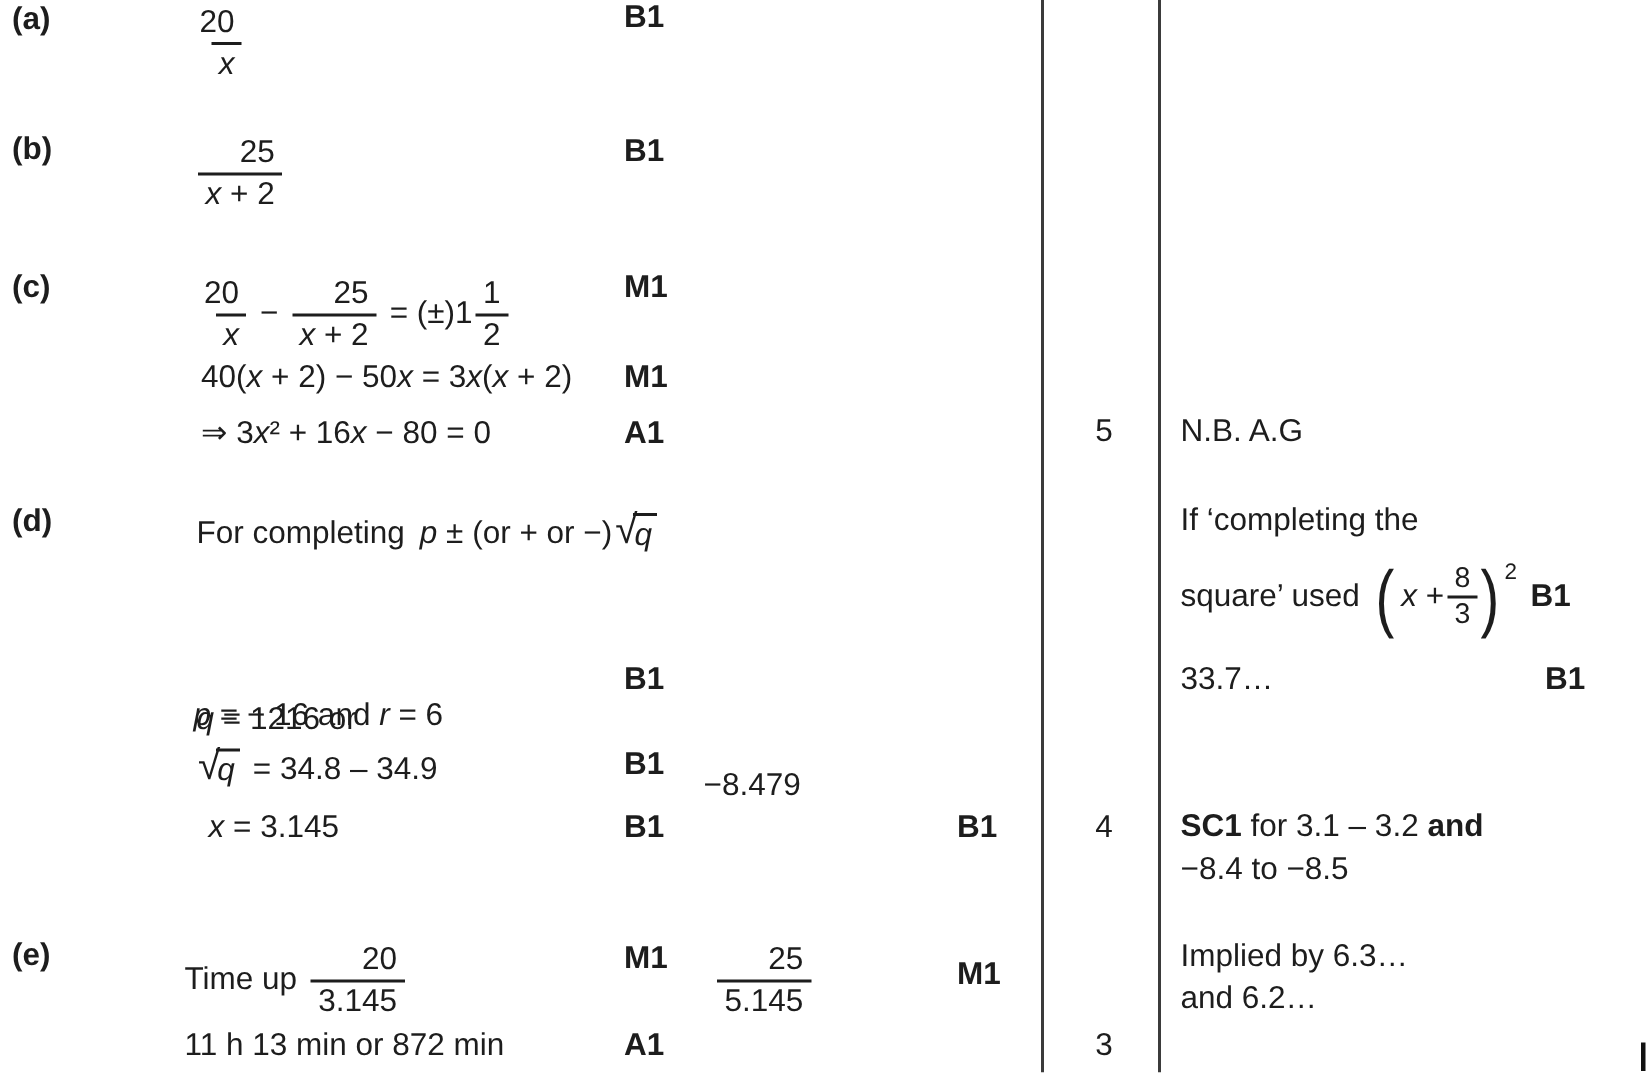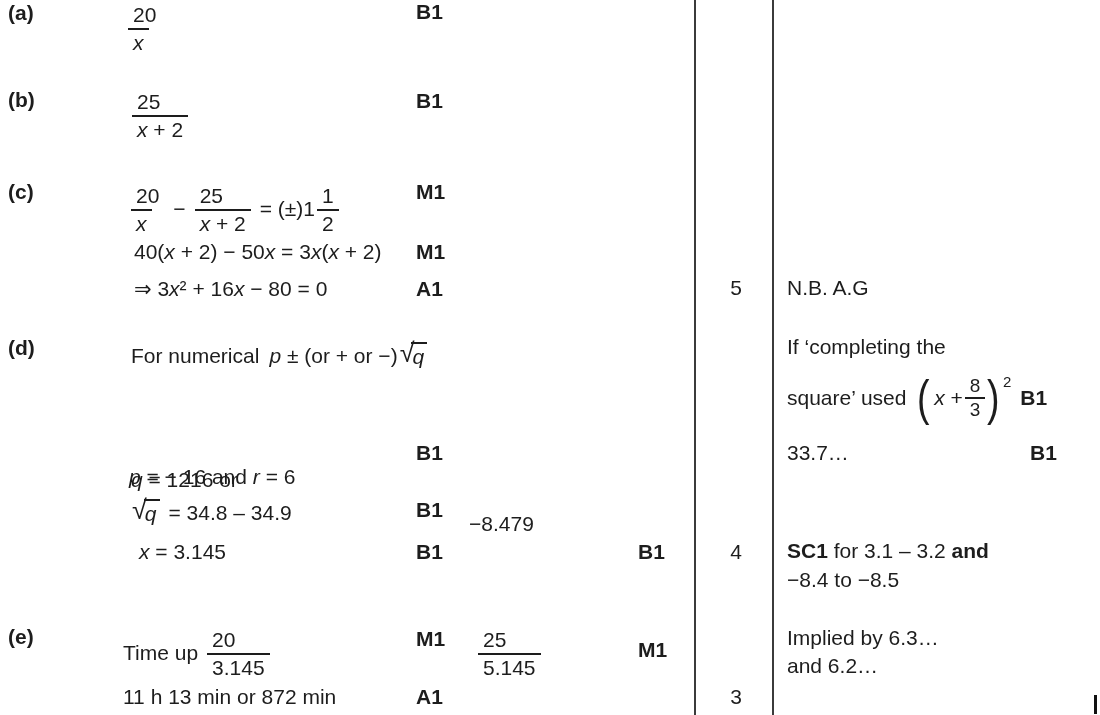--- a/index.html
+++ b/index.html
@@ -10,21 +10,21 @@
     color: #1d1d1d;
     position: relative;
     overflow: hidden;
   }
   .abs { position: absolute; }
   .t { font-size: 21px; line-height: 1.15; white-space: nowrap; }
   .b { font-weight: bold; }
   .part-label { font-weight: bold; font-size: 21px; line-height: 1.15; }
   .mark { font-weight: bold; font-size: 21px; line-height: 1.15; white-space: nowrap; }
   .mrow { display: flex; align-items: center; white-space: nowrap; }
-  .frac { display: inline-flex; flex-direction: column; align-items: flex-start; font-size: 21px; line-height: 1.12; }
+  .frac { display: inline-flex; flex-direction: column; align-items: flex-end; font-size: 21px; line-height: 1.12; }
   .frac .fnum, .frac .fden { padding: 1px 5px; text-align: center; }
   .frac .fden { border-top: 2px solid #1d1d1d; }
   .frac.small { font-size: 19px; line-height: 1.05; }
   .sqrt { display: inline-flex; align-items: flex-start; }
   .sqrt .radical { font-size: 27px; line-height: 1; margin-top: -2px; }
   .sqrt .sarg { border-top: 2px solid #1d1d1d; margin-left: -3px; padding: 1px 3px 0 1px; }
   .csq { display: inline-flex; align-items: center; }
   .csq .paren { font-size: 50px; font-weight: 300; line-height: 0.9; transform: scaleX(0.75); }
   .csq .sup2 { font-size: 15px; align-self: flex-start; margin-top: -2px; margin-left: 1px; }
   .total { font-size: 21px; text-align: center; width: 78px; line-height: 1.15; }
@@ -72,21 +72,21 @@
 <div class="abs mark" style="left:416px;top:240px">M1</div>
 
 <div class="abs t mathline" style="left:134px;top:277px">⇒ 3<i>x</i>² + 16<i>x</i> − 80 = 0</div>
 <div class="abs mark" style="left:416px;top:277px">A1</div>
 
 <div class="abs total" style="left:697px;top:276px">5</div>
 <div class="abs t" style="left:787px;top:276px">N.B. A.G</div>
 
 <div class="abs part-label" style="left:8px;top:336px">(d)</div>
 <div class="abs mrow" style="left:131px;top:340px;height:32px;gap:10px">
-  <span class="t">For numerical</span>
+  <span class="t">For completing</span>
   <span class="t mathline"><i>p</i> ± (or + or −)</span>
   <span class="sqrt" style="margin-left:-8px">
     <span class="radical">√</span>
     <span class="sarg t mathline"><i>q</i></span>
   </span>
 </div>
 
 <div class="abs t" style="left:787px;top:335px">If ‘completing the</div>
 <div class="abs mrow" style="left:787px;top:369px;height:58px;gap:9px">
   <span class="t">square’ used</span>

